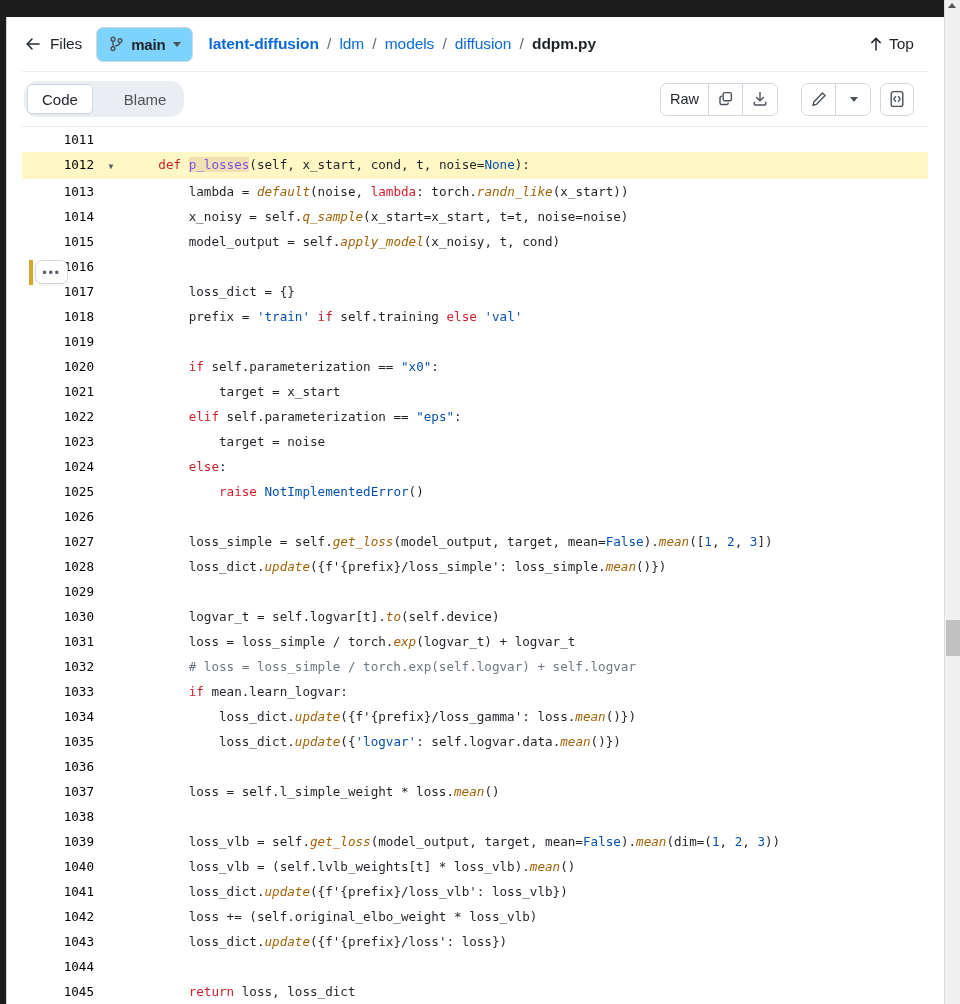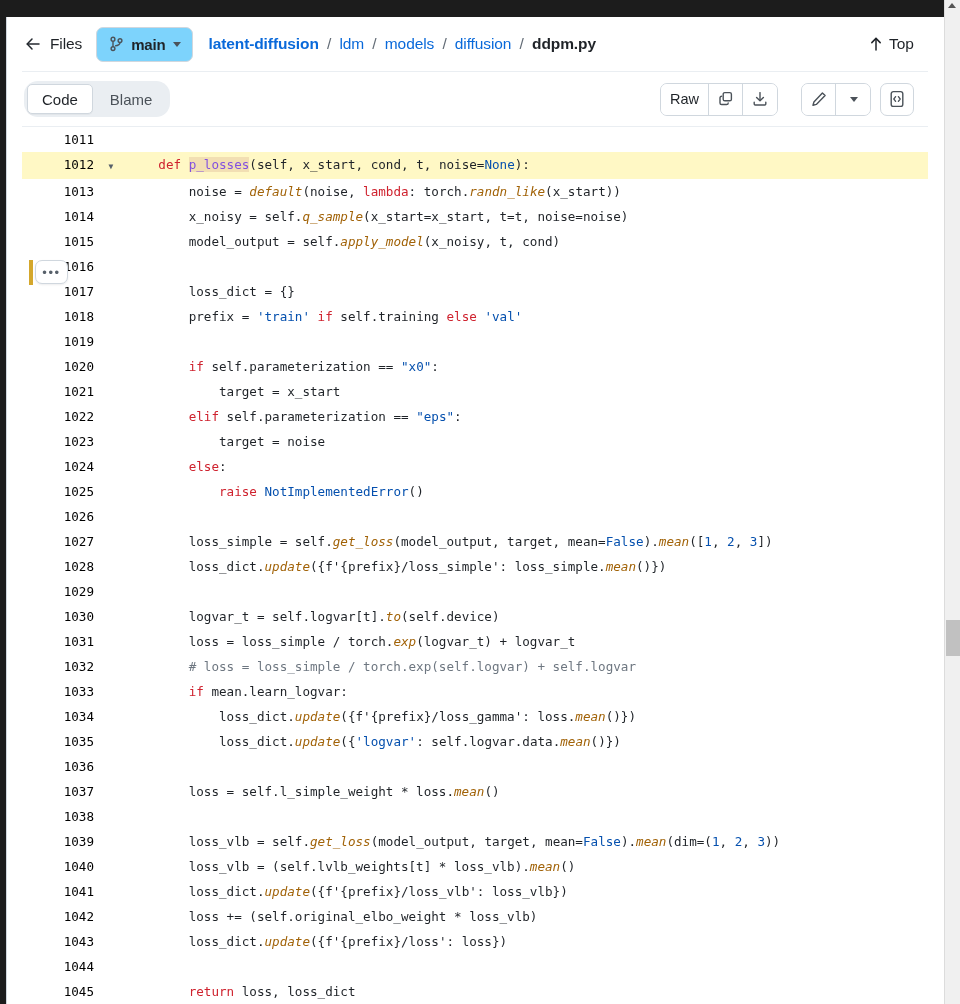--- a/index.html
+++ b/index.html
@@ -105,21 +105,21 @@
     display: flex;
     align-items: center;
     padding: 0 2px;
     border-bottom: 1px solid #eaeef2;
   }
   .segmented {
     display: flex;
     background: #eaeef2;
     border-radius: 14px;
     padding: 3px;
-    gap: 2px;
+    gap: 16px;
   }
   .seg-item {
     height: 30px;
     padding: 0 14px;
     display: flex; align-items: center;
     font-size: 15px;
     color: #4b5259;
     border-radius: 5px;
     cursor: pointer;
     border: 1px solid transparent;
@@ -379,21 +379,21 @@
                 <td class="codecell">&nbsp;</td>
               </tr>
               <tr class="hl">
                 <td class="lnum">1012</td>
                 <td class="fold"><span class="chev" style="font-size: 8px;">▼</span></td>
                 <td class="codecell"><span>    </span><span class="kw">def</span><span> </span><span class="sym-hl">p_losses</span><span>(self, x_start, cond, t, noise=</span><span class="cn">None</span><span>):</span></td>
               </tr>
               <tr>
                 <td class="lnum">1013</td>
                 <td class="fold"></td>
-                <td class="codecell"><span>        noise = </span><span class="fn">default</span><span>(noise, </span><span class="kw">lambda</span><span>: torch.</span><span class="fn">randn_like</span><span>(x_start))</span></td>
+                <td class="codecell"><span>        lambda = </span><span class="fn">default</span><span>(noise, </span><span class="kw">lambda</span><span>: torch.</span><span class="fn">randn_like</span><span>(x_start))</span></td>
               </tr>
               <tr>
                 <td class="lnum">1014</td>
                 <td class="fold"></td>
                 <td class="codecell"><span>        x_noisy = self.</span><span class="fn">q_sample</span><span>(x_start=x_start, t=t, noise=noise)</span></td>
               </tr>
               <tr>
                 <td class="lnum">1015</td>
                 <td class="fold"></td>
                 <td class="codecell"><span>        model_output = self.</span><span class="fn">apply_model</span><span>(x_noisy, t, cond)</span></td>

